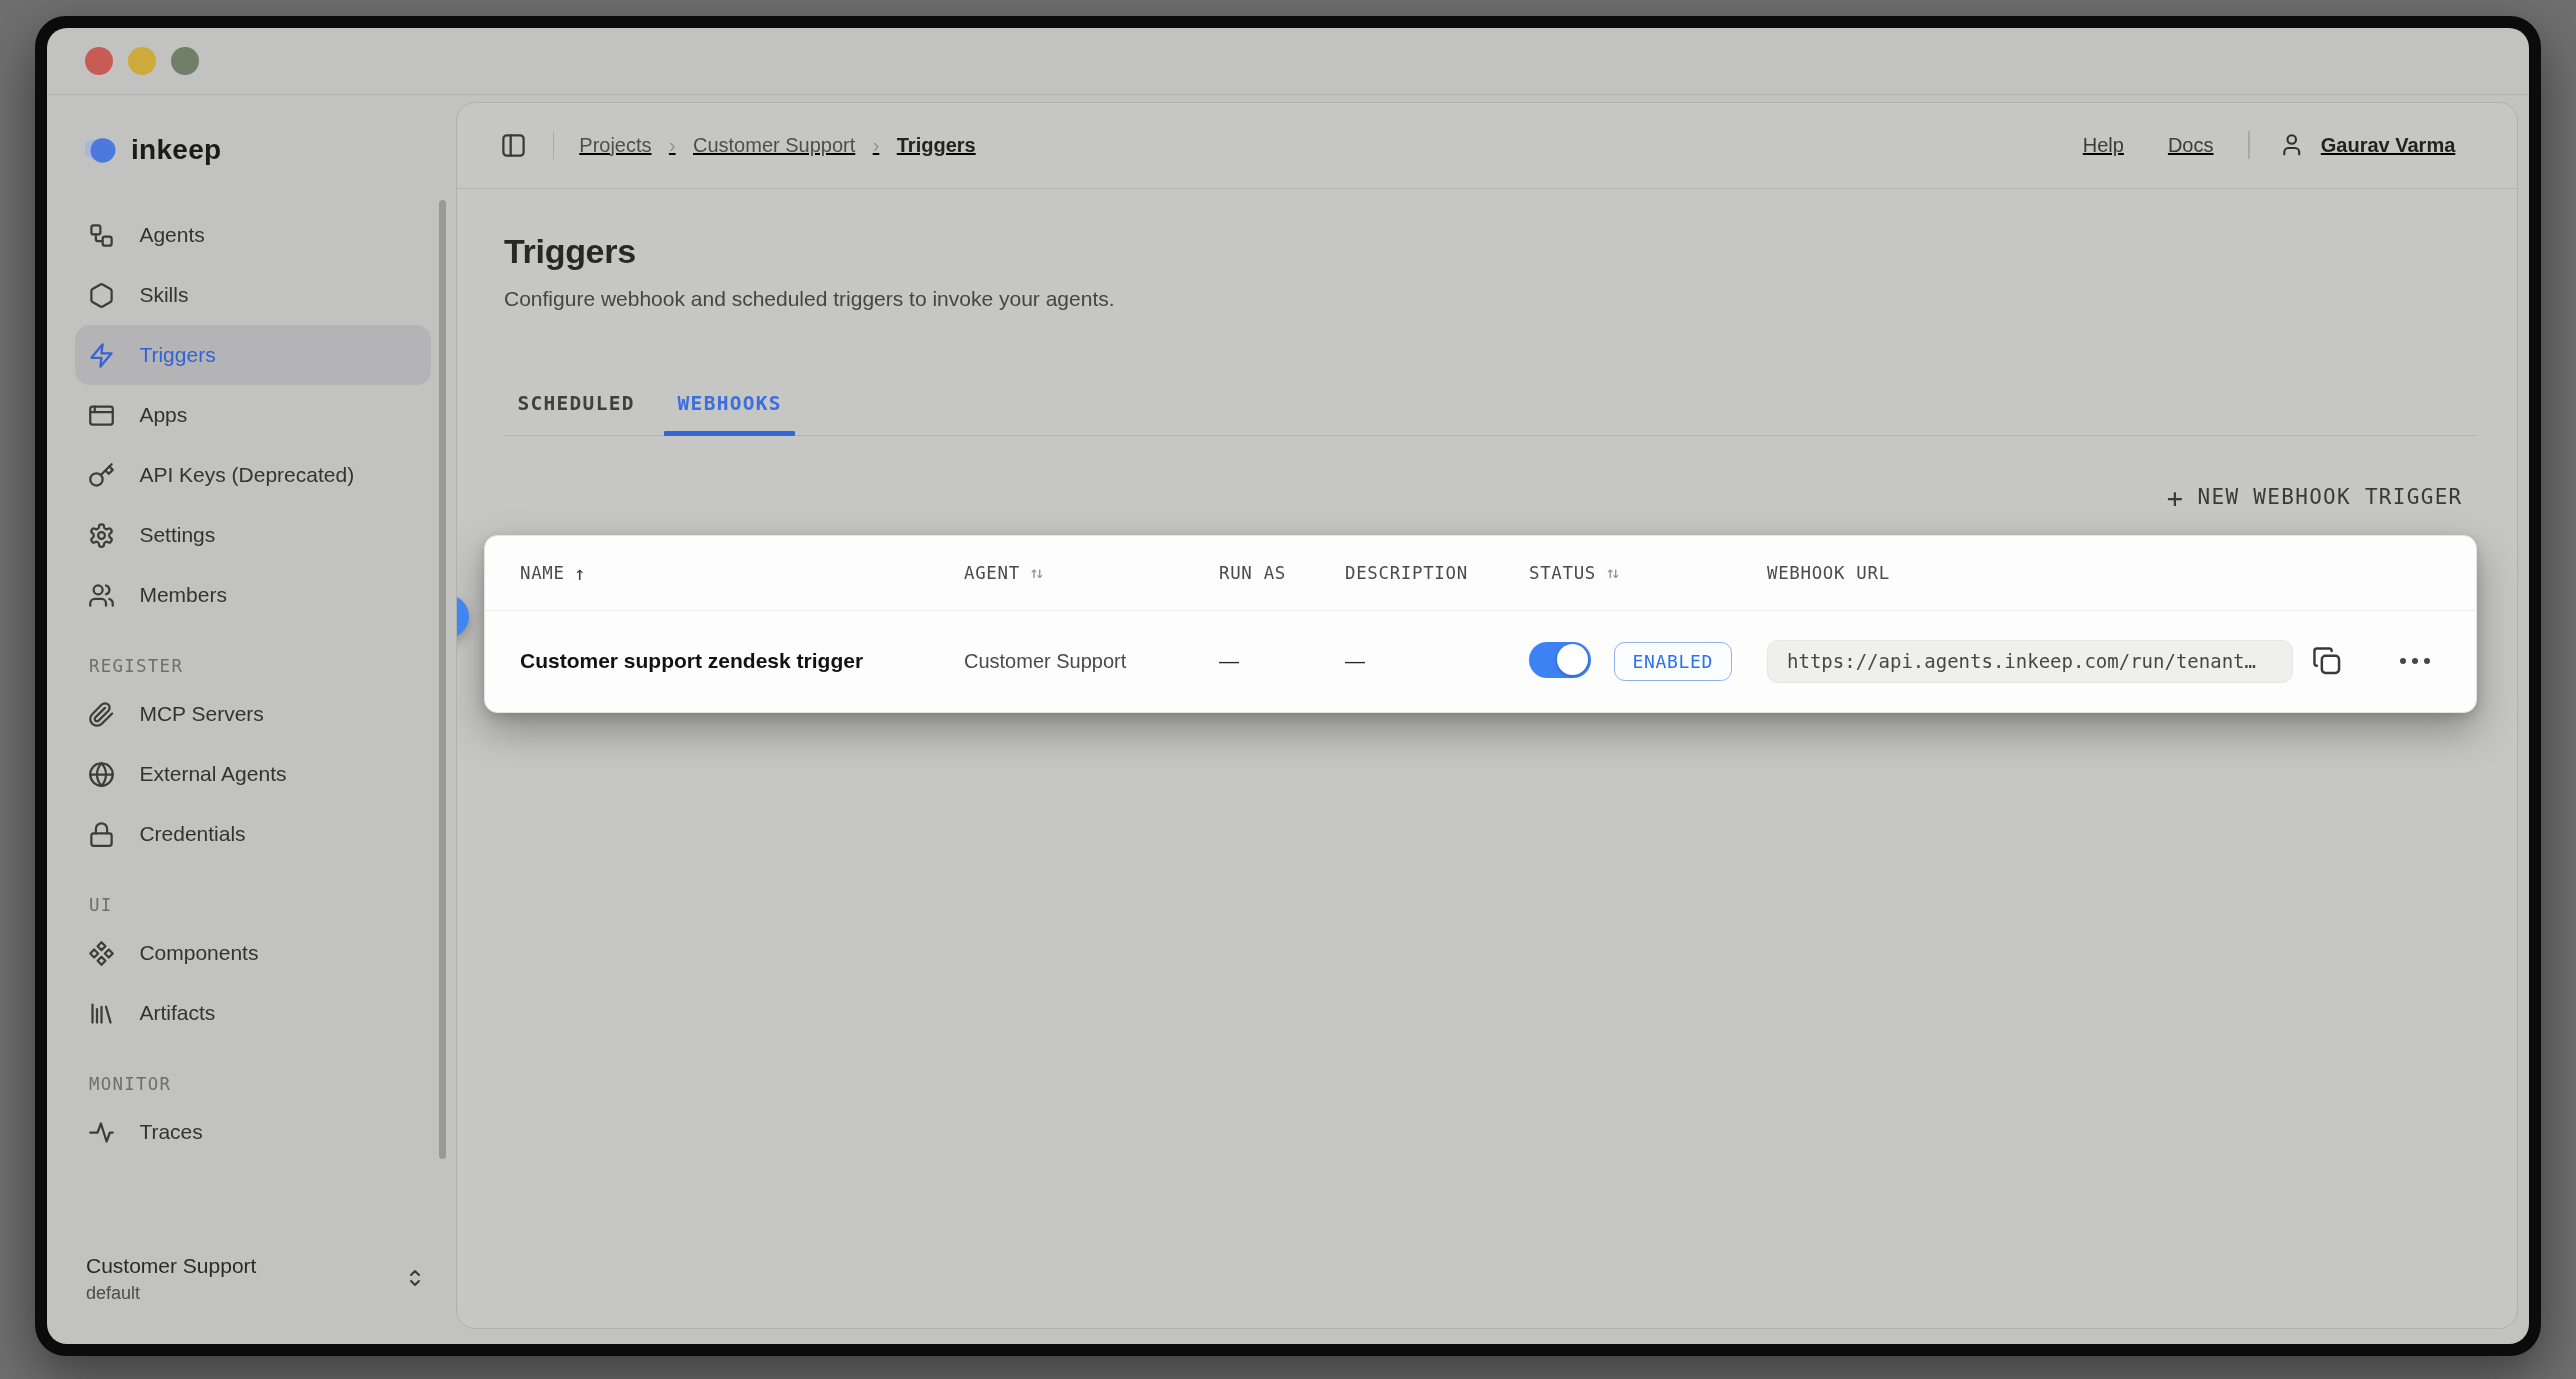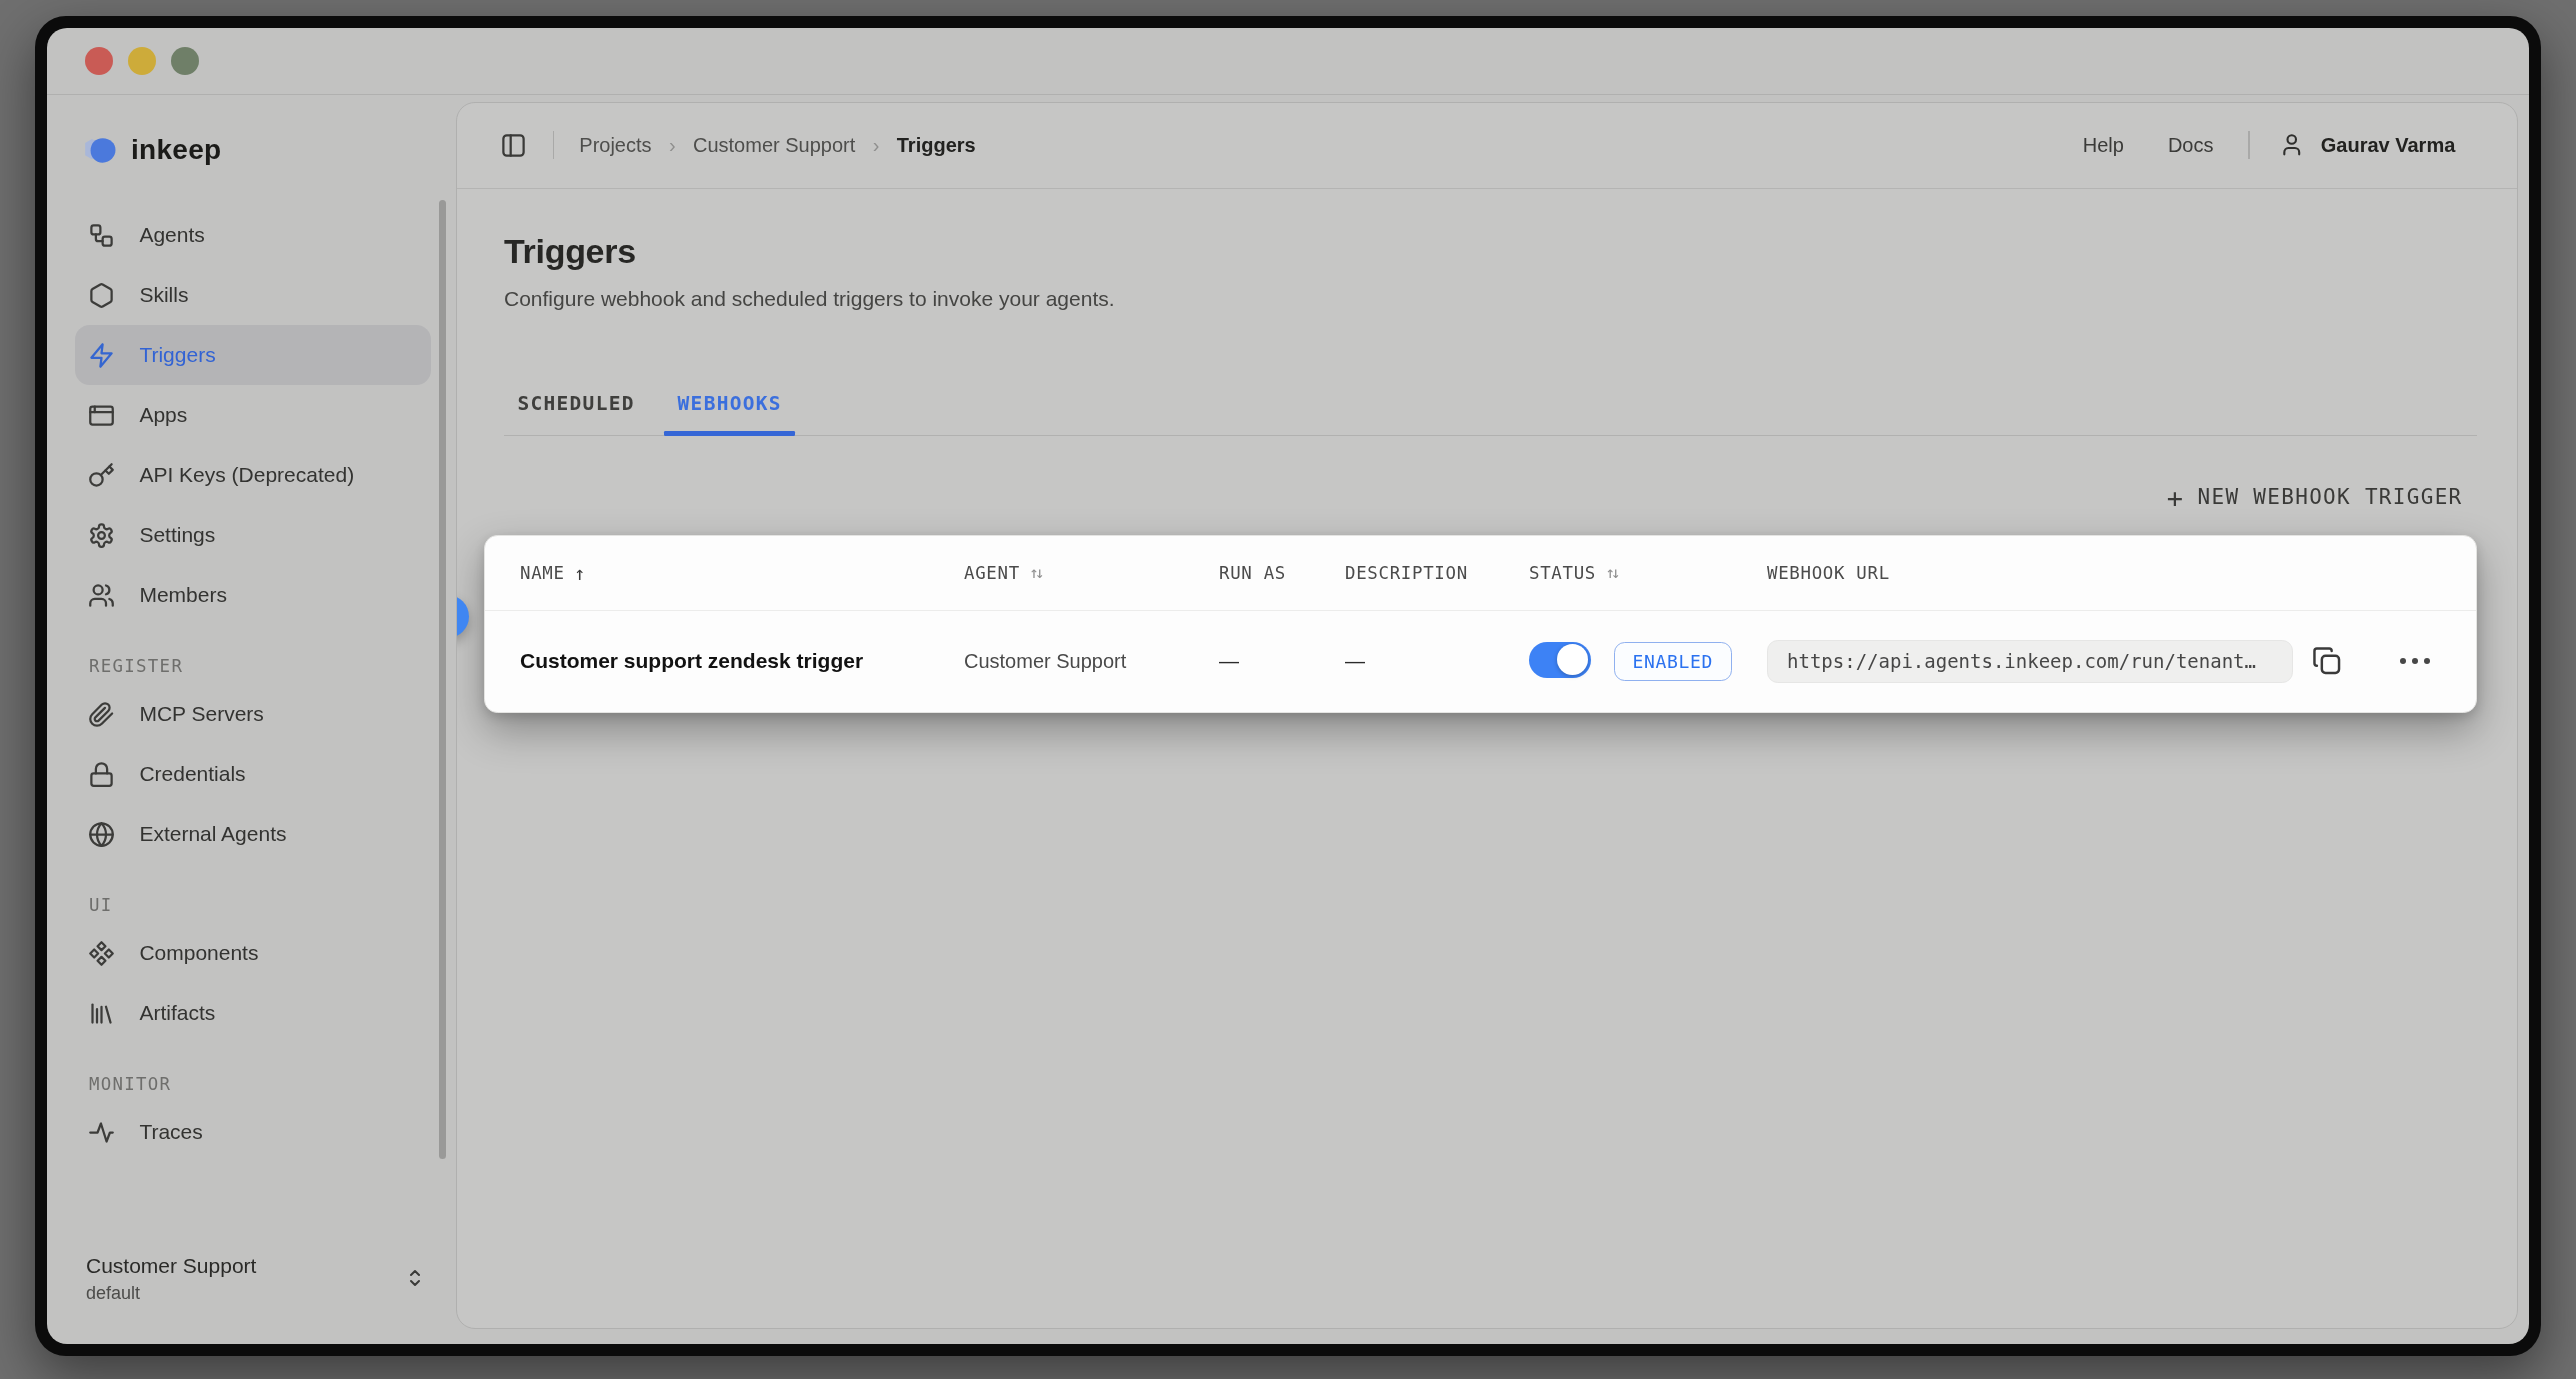--- a/index.html
+++ b/index.html
@@ -65,21 +65,21 @@
   .ps-chevrons svg { width:24px; height:24px; stroke:#3a3a38; }
 
   
   .panel {
     flex:1; margin:6.7px 10.7px 14.8px 0; background:#c6c6c5;
     border:0.7px solid #b0b0af; border-radius:19px;
     display:flex; flex-direction:column; overflow:hidden; position:relative;
   }
   .panel-header {
     height:86px; flex:none; display:flex; 
-    padding:0 62px 0 43px; border-bottom:0.7px solid #b4b4b3;
+    padding:0 62px 0 43px; border-bottom:0.7px solid #b4b4b3;text-decoration:underline;
   }
   .ph-left { display:flex; align-items:center; }
   .icon-btn { background:none; border:none; cursor:pointer; display:flex; align-items:center; }
   .icon-btn svg { width:27px; height:27px; stroke:#3a3a38; }
   .ph-divider { width:1.3px; height:28px; background:#a9a9a8; margin:0 25.5px; }
   .breadcrumb { display:flex; align-items:center; gap:17.4px; font-size:20px; }
   .crumb { color:#4e4e4c; cursor:pointer; }
   .crumb-sep { color:#8f8f8e; font-size:20px; }
   .crumb.current { color:#222220; font-weight:700; cursor:default; }
   .ph-right { margin-left:auto; display:flex; align-items:center; }
@@ -250,32 +250,32 @@
 
           <div class="section-label mono">REGISTER</div>
           <div class="nav-item">
             <svg class="ic" viewBox="0 0 24 24">
                 <path d="m21.44 11.05-9.19 9.19a6 6 0 0 1-8.49-8.49l8.57-8.57A4 4 0 1 1 18 8.84l-8.59 8.57a2 2 0 0 1-2.83-2.83l8.49-8.48"></path>
               </svg>
             <span>MCP Servers</span>
           </div>
           <div class="nav-item">
             <svg class="ic" viewBox="0 0 24 24">
-                <rect x="3" y="11" width="18" height="11" rx="2"></rect>
-                <path d="M7 11V7a5 5 0 0 1 10 0v4"></path>
-              </svg>
-            <span>Credentials</span>
-          </div>
-          <div class="nav-item">
-            <svg class="ic" viewBox="0 0 24 24">
                 <circle cx="12" cy="12" r="10"></circle>
                 <path d="M12 2a14.5 14.5 0 0 0 0 20 14.5 14.5 0 0 0 0-20"></path>
                 <path d="M2 12h20"></path>
               </svg>
             <span>External Agents</span>
+          </div>
+          <div class="nav-item">
+            <svg class="ic" viewBox="0 0 24 24">
+                <rect x="3" y="11" width="18" height="11" rx="2"></rect>
+                <path d="M7 11V7a5 5 0 0 1 10 0v4"></path>
+              </svg>
+            <span>Credentials</span>
           </div>
 
           <div class="section-label mono">UI</div>
           <div class="nav-item">
             <svg class="ic" viewBox="0 0 24 24">
                 <path d="M5.5 8.5 9 12l-3.5 3.5L2 12l3.5-3.5z"></path>
                 <path d="m12 2 3.5 3.5L12 9 8.5 5.5 12 2z"></path>
                 <path d="M18.5 8.5 22 12l-3.5 3.5L15 12l3.5-3.5z"></path>
                 <path d="m12 15 3.5 3.5L12 22l-3.5-3.5L12 15z"></path>
               </svg>

